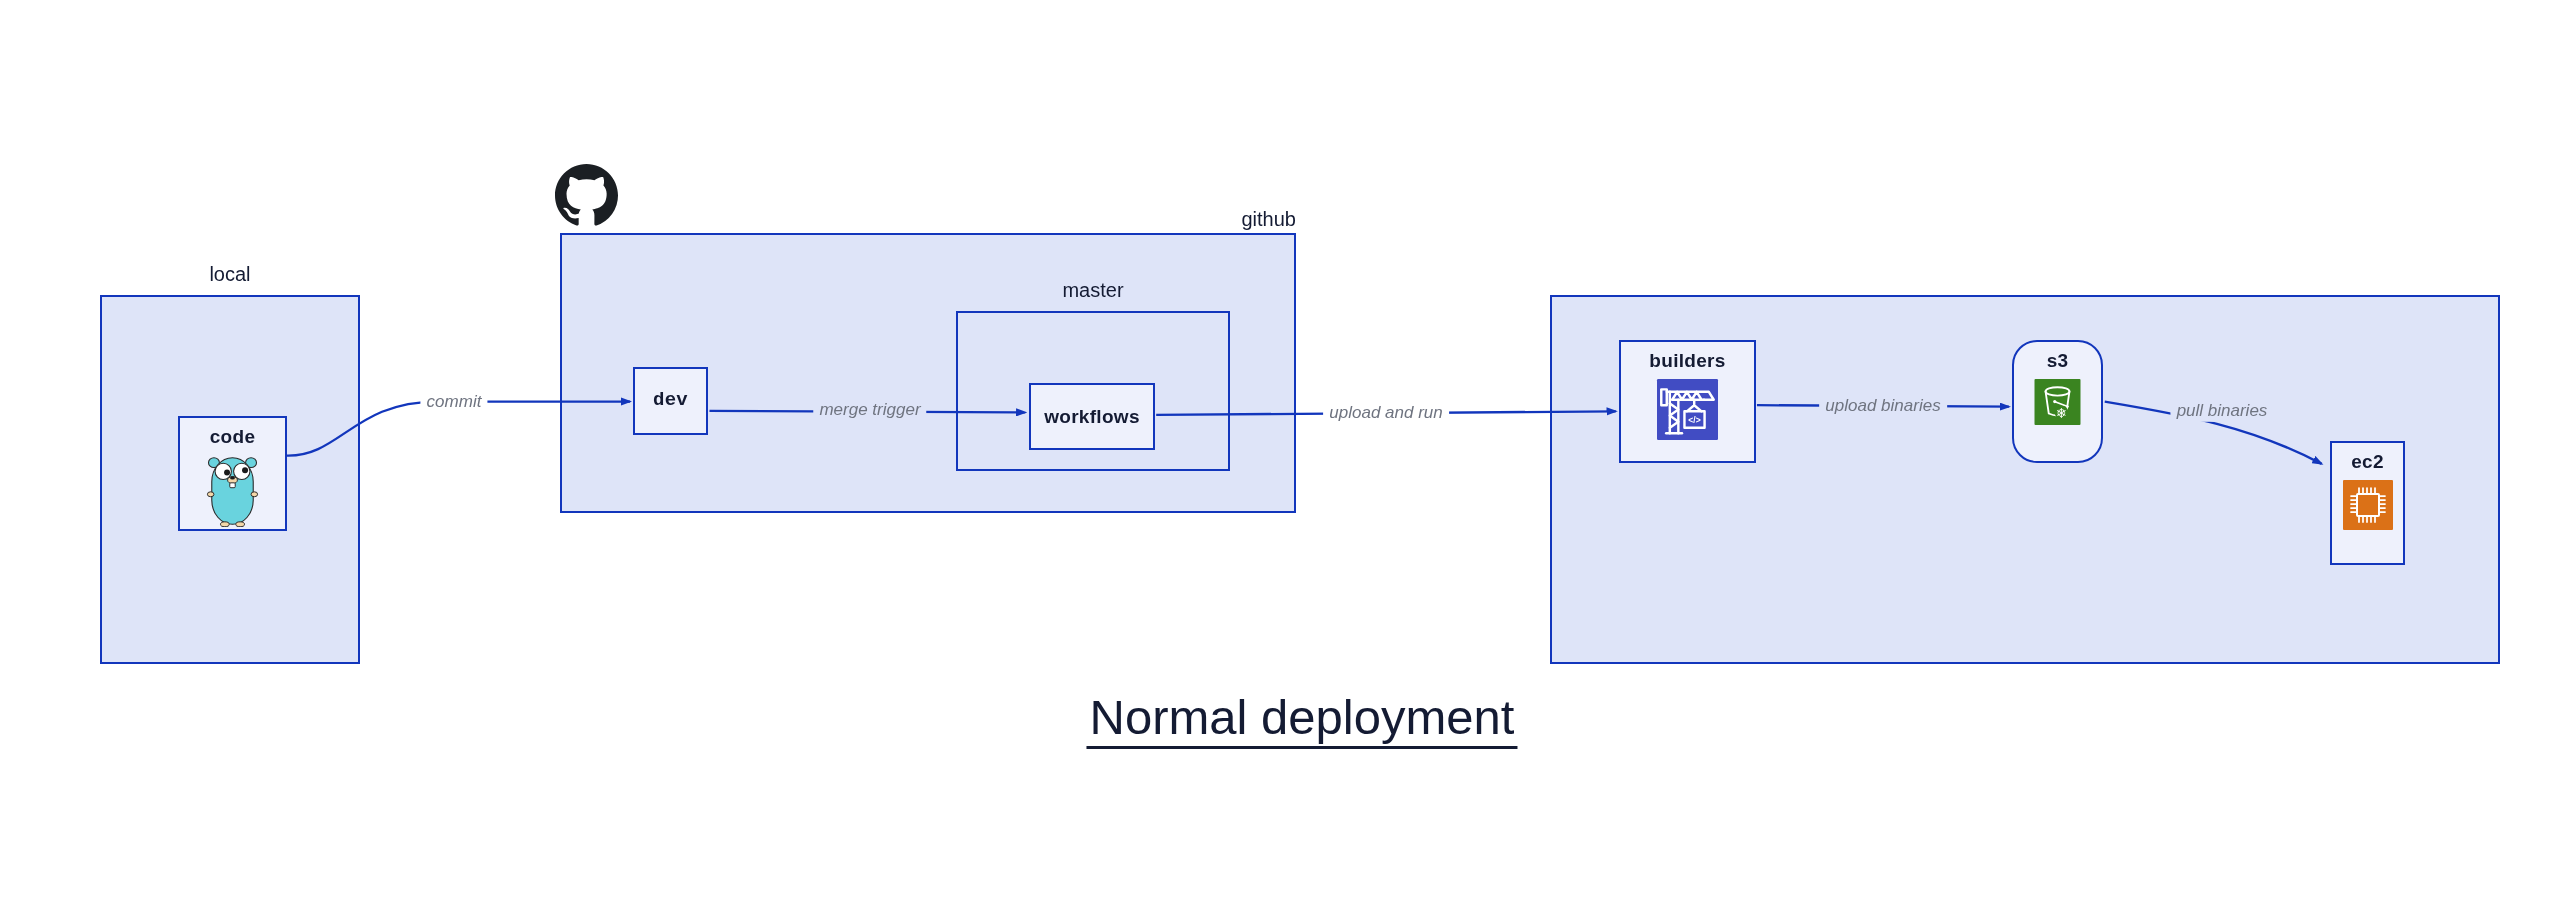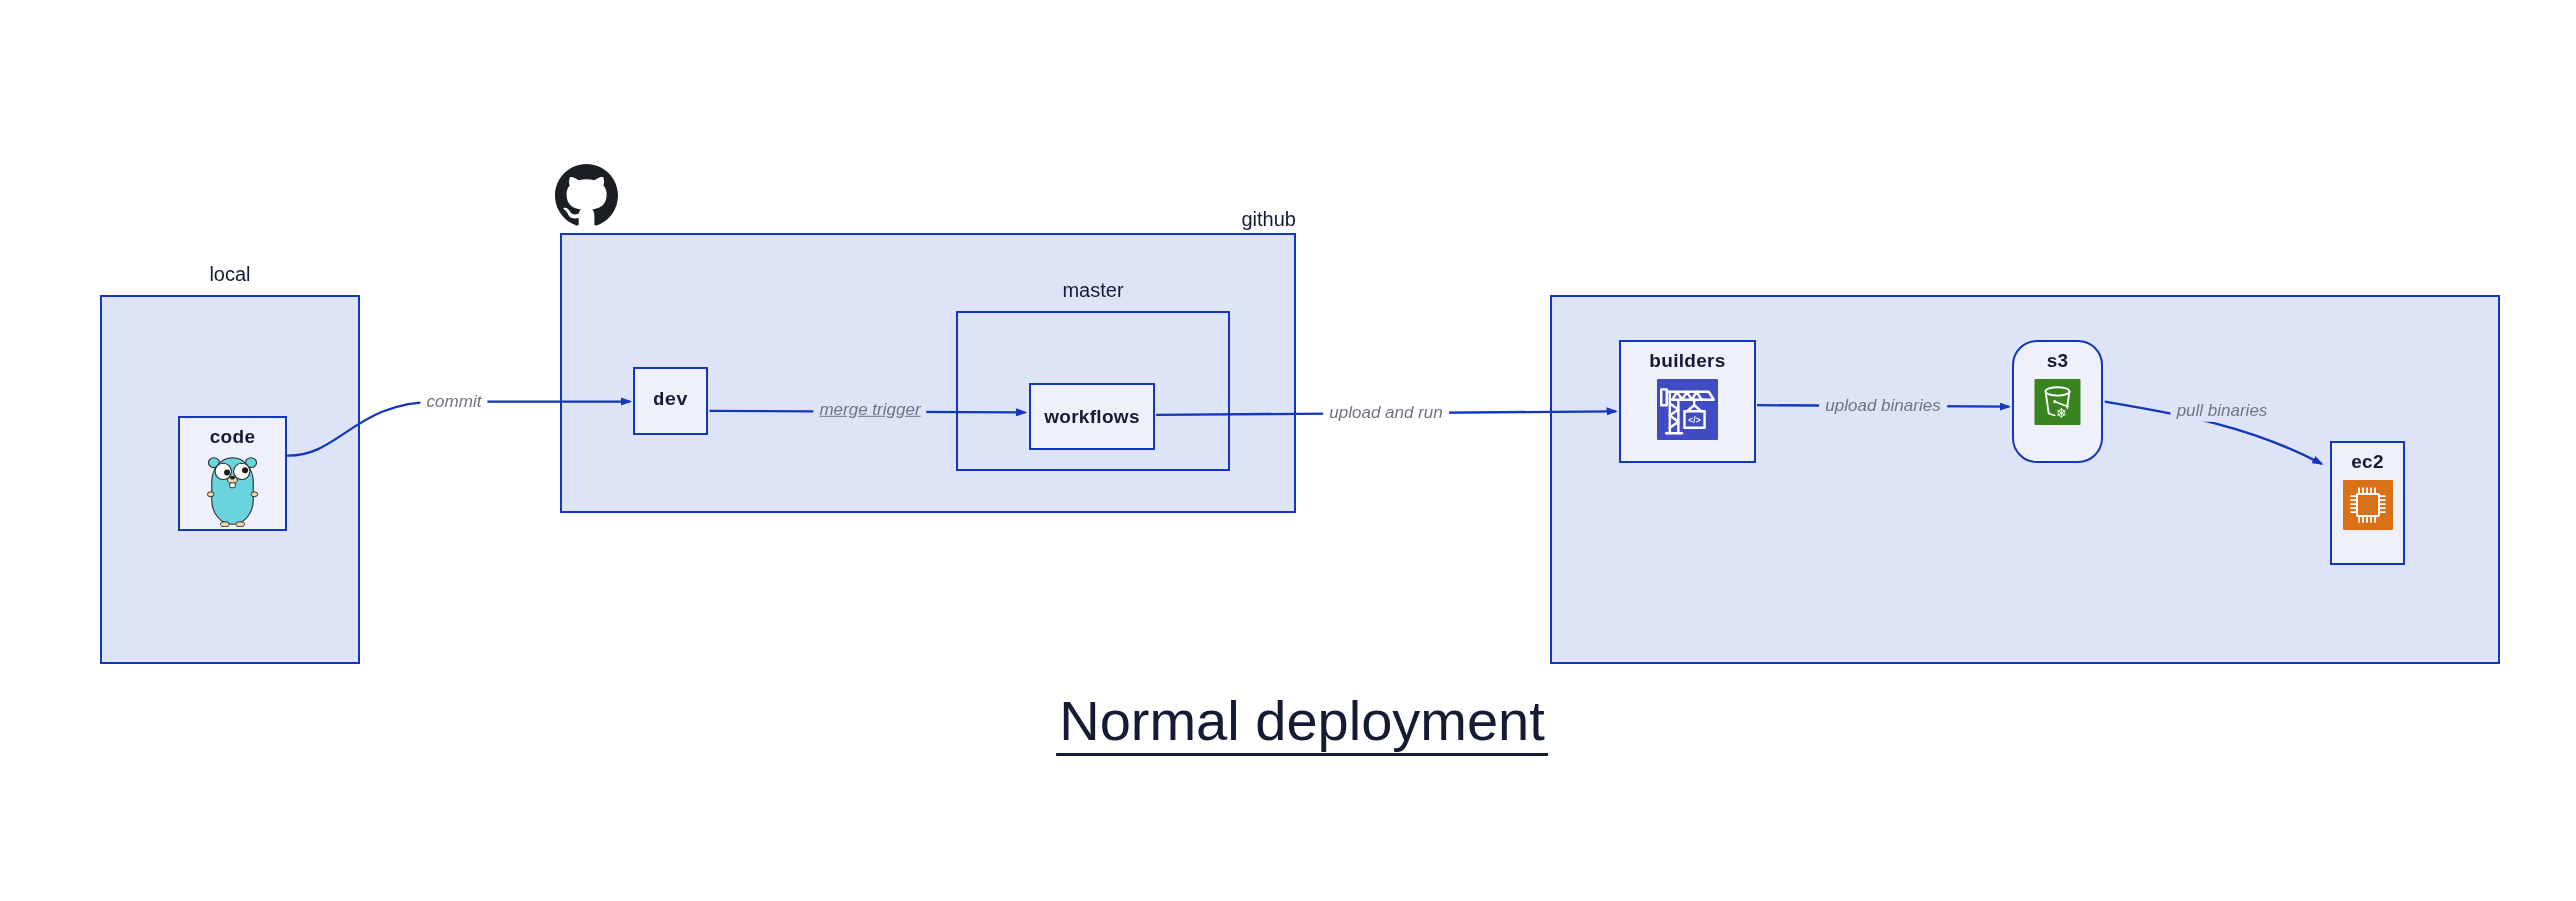--- a/index.html
+++ b/index.html
@@ -42,21 +42,21 @@
   .edge-label {
     position:absolute; z-index:4; transform:translate(-50%,-50%);
     font-style:italic; font-size:17px; white-space:nowrap;
     color:var(--edgeLabel,#6f7480); padding:1px 6.2px; line-height:1.2;
   }
   .edge-label.on-white { background:#ffffff; }
   .edge-label.on-fill  { background:var(--containerFill,#dee4f8); }
   
   .diagram-title {
     position:absolute; z-index:4; transform:translateX(-50%);
-    color:var(--ink,#141b33); font-size:56px; line-height:1;
+    color:var(--ink,#141b33); font-size:49px; line-height:1;
     border-bottom:3.6px solid var(--ink,#141b33); padding:0 3.1px 4.1px 3.1px;
   }
   
   .octocat { position:absolute; z-index:4; }
   .octocat path { fill:var(--octocat,#1b1f23); }
   .icon-bg-builders { fill:var(--buildersIcon,#414cc3); }
   .icon-bg-s3       { fill:var(--s3Icon,#3a8420); }
   .icon-bg-ec2      { fill:var(--ec2Icon,#db7117); }
   .wstroke { stroke:#ffffff; fill:none; stroke-width:4; stroke-linejoin:round; stroke-linecap:round; }
   .wstroke-thin { stroke:#ffffff; fill:none; stroke-width:3.5; stroke-linecap:round; }
@@ -164,21 +164,21 @@
       </marker>
     </defs>
     <path class="edge-path" marker-end="url(#arrow)" d="M 557 884 C 660 886 688 779 848 779 L 1223 779"></path>
     <path class="edge-path" marker-end="url(#arrow)" d="M 1377 797 L 1990 800"></path>
     <path class="edge-path" marker-end="url(#arrow)" d="M 2244 805 L 3136 798"></path>
     <path class="edge-path" marker-end="url(#arrow)" d="M 3410 786 L 3899 789"></path>
     <path class="edge-path" marker-end="url(#arrow)" d="M 4085 779 C 4240 805 4370 828 4506 900"></path>
   </svg>
 
   <span class="edge-label on-white" style="left:454px;top:402px;">commit</span>
-  <span class="edge-label on-fill" style="left:870px;top:410px;text-decoration:underline;">merge trigger</span>
+  <span class="edge-label on-fill" style="left:870px;top:410px;">merge trigger</span>
   <span class="edge-label on-white" style="left:1386px;top:413px;">upload and run</span>
   <span class="edge-label on-fill" style="left:1883px;top:406px;">upload binaries</span>
   <span class="edge-label on-fill" style="left:2222px;top:411px;">pull binaries</span>
 
   <div class="diagram-title" style="left:1302px;top:693px;">Normal deployment</div>
 
 </div>
 
 
 </body></html>

